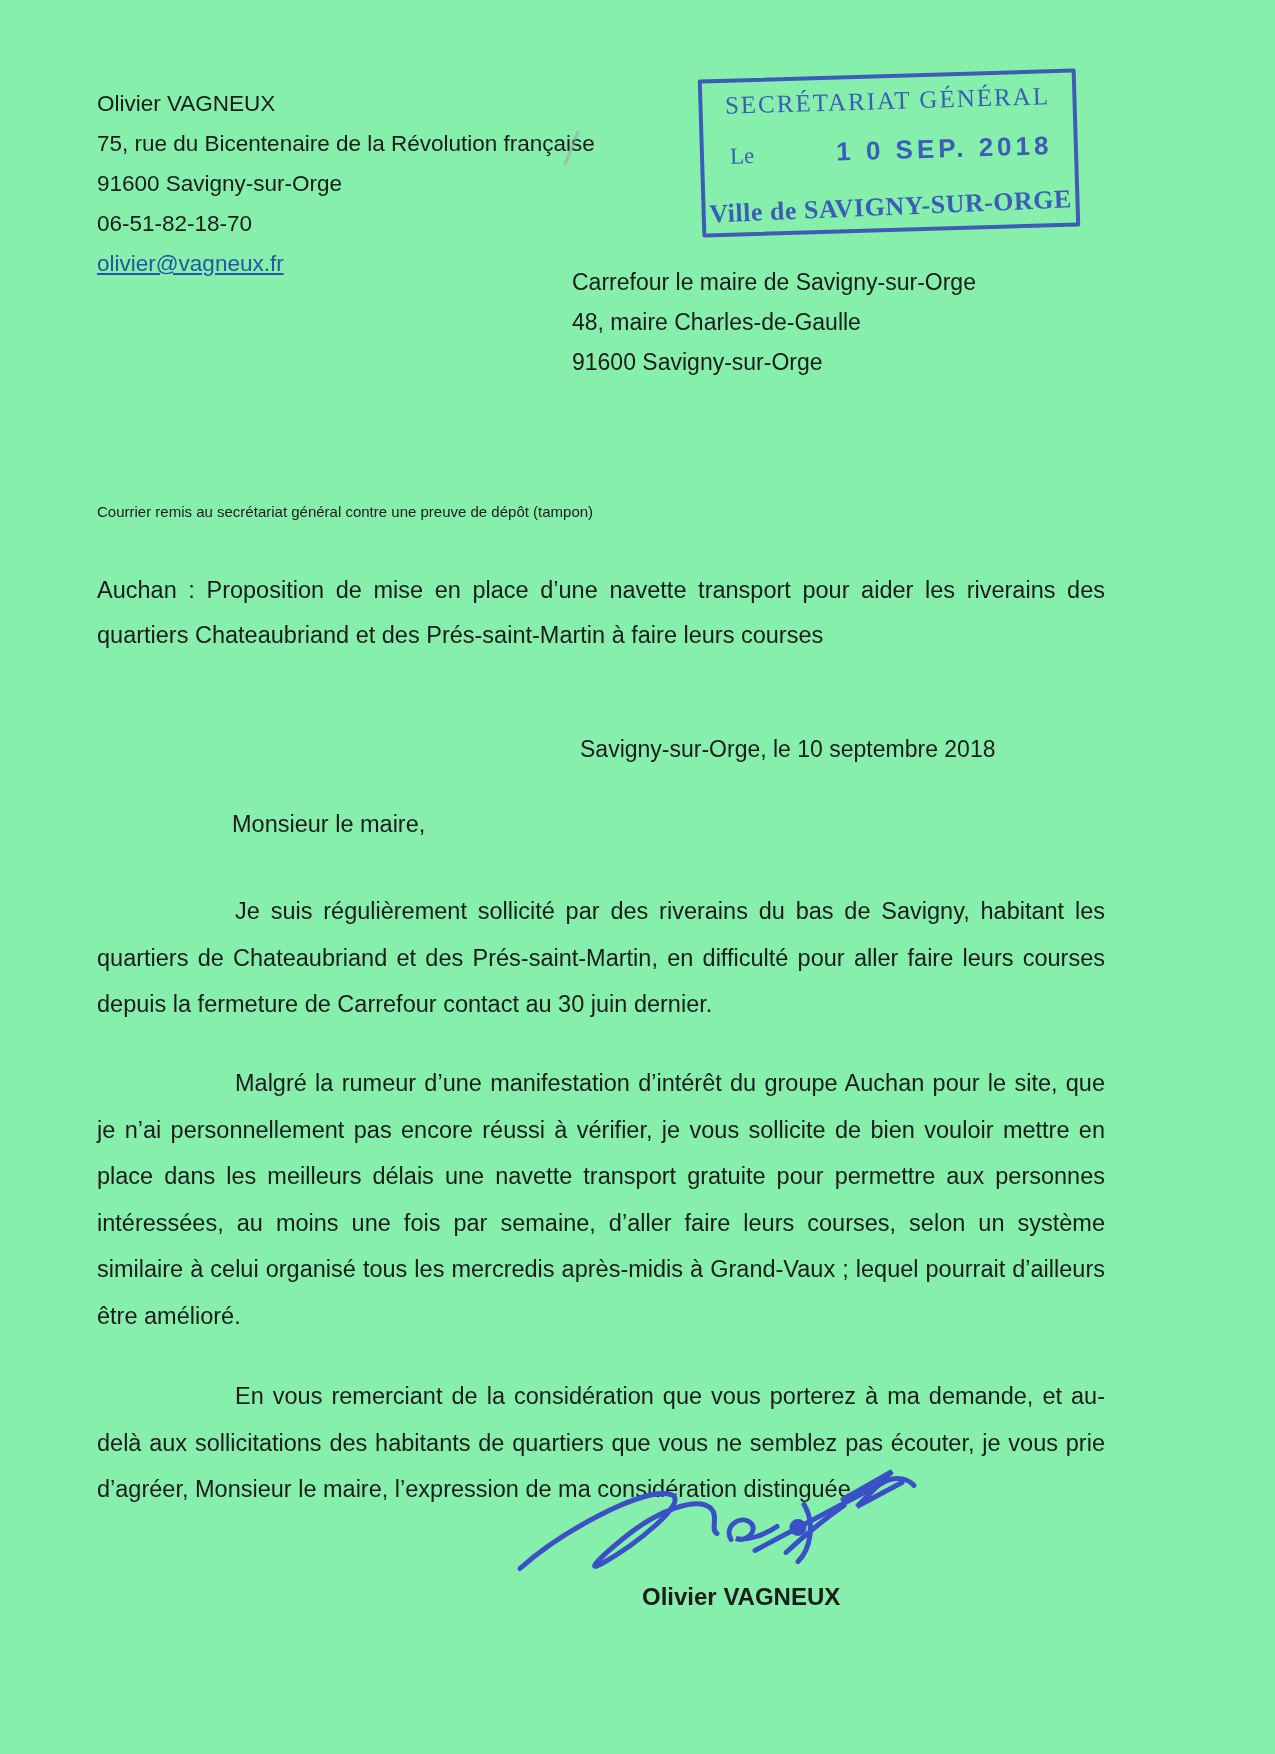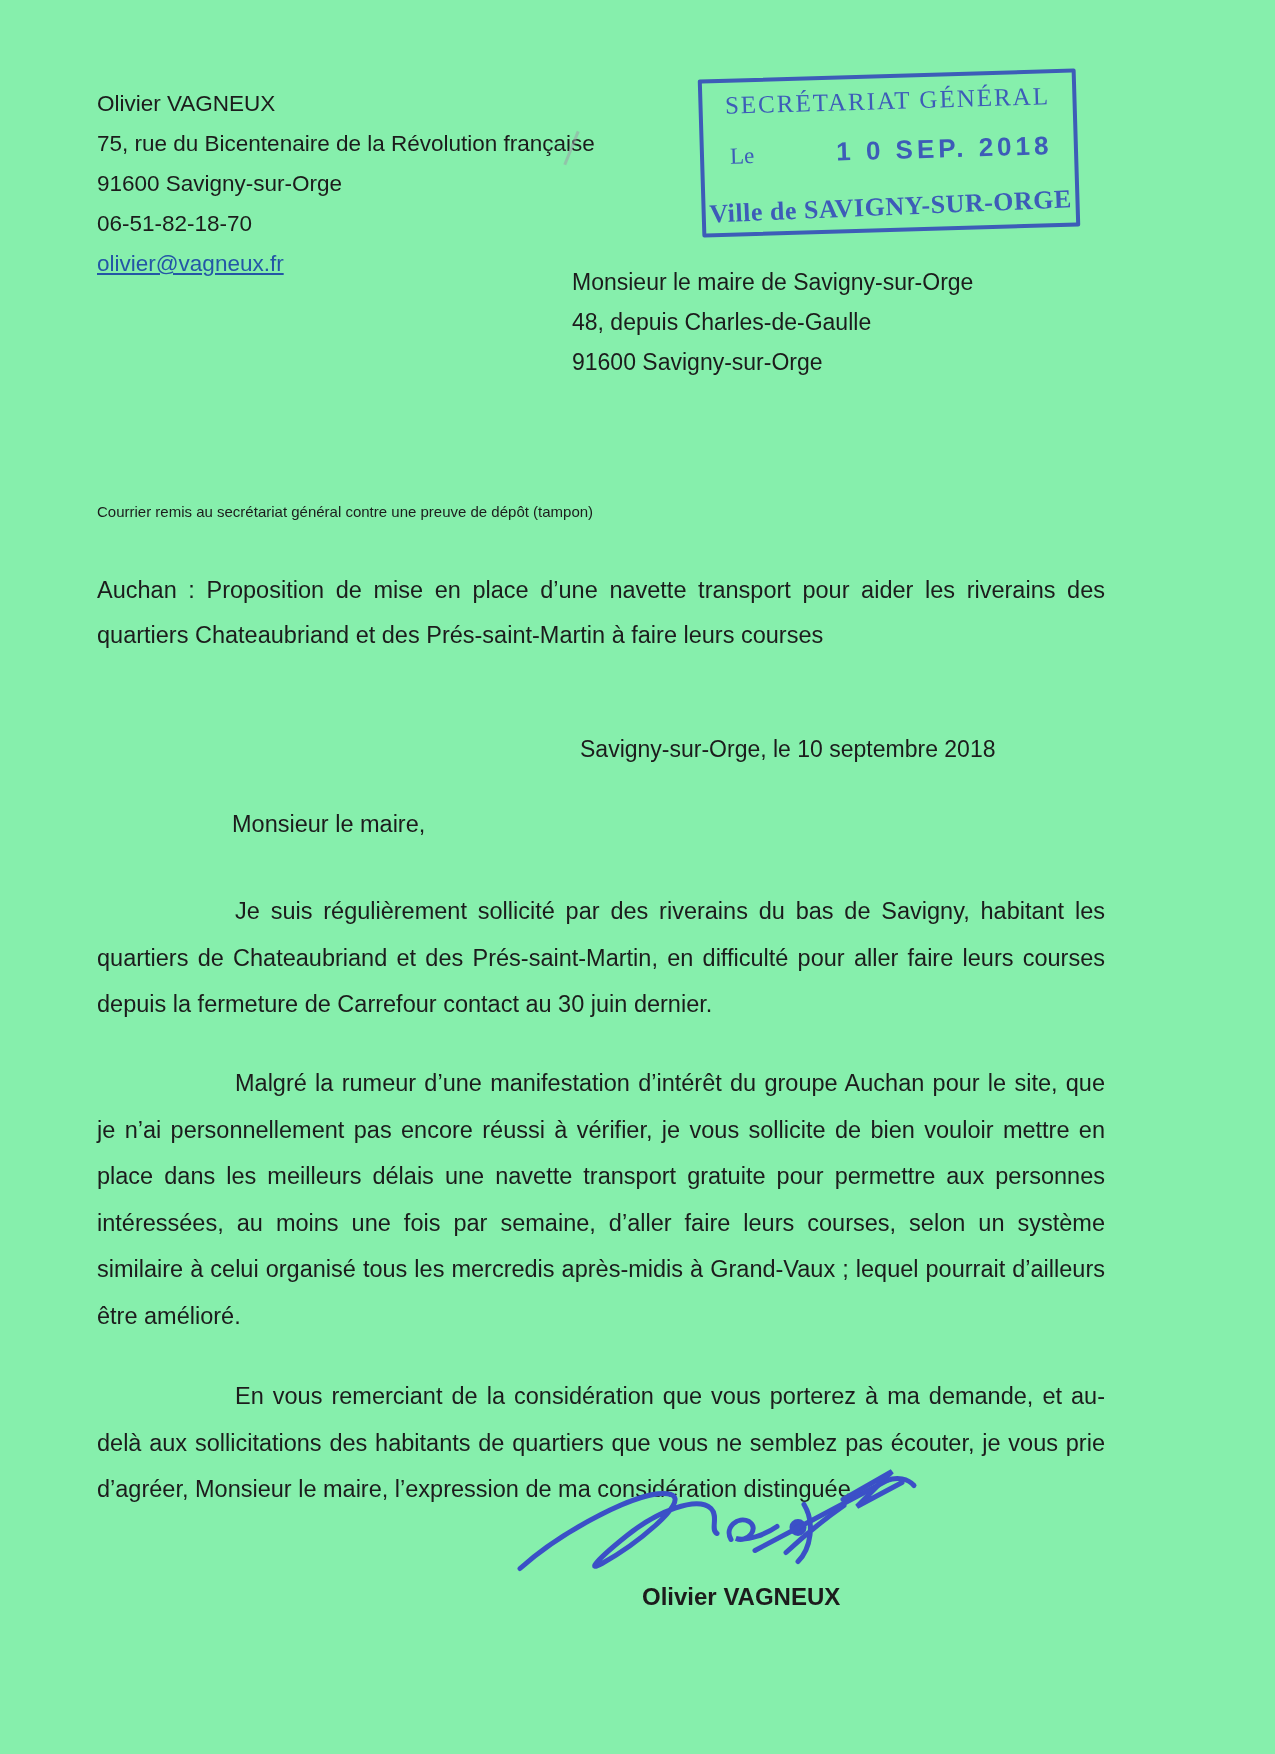--- a/index.html
+++ b/index.html
@@ -188,22 +188,22 @@
   <div class="stamp" style="border-color: rgb(61, 92, 184); color: rgb(61, 92, 184);">
     <div class="stamp-title">SECRÉTARIAT GÉNÉRAL</div>
     <div class="stamp-daterow">
       <span class="stamp-le">Le</span>
       <span class="stamp-date">1 0 SEP. 2018</span>
     </div>
     <div class="stamp-footer">Ville de SAVIGNY-SUR-ORGE</div>
   </div>
 
   <div class="recipient">
-    <div>Monsieur le maire de Savigny-sur-Orge</div>
-    <div>48, depuis Charles-de-Gaulle</div>
+    <div>Carrefour le maire de Savigny-sur-Orge</div>
+    <div>48, maire Charles-de-Gaulle</div>
     <div>91600 Savigny-sur-Orge</div>
   </div>
 
   <div class="delivery-note">Courrier remis au secrétariat général contre une preuve de dépôt (tampon)</div>
 
   <div class="subject">
     <span>Auchan : </span><strong>Proposition de mise en place d’une navette transport pour aider les riverains des quartiers Chateaubriand et des Prés-saint-Martin à faire leurs courses</strong>
   </div>
 
   <div class="dateline">Savigny-sur-Orge, le 10 septembre 2018</div>

